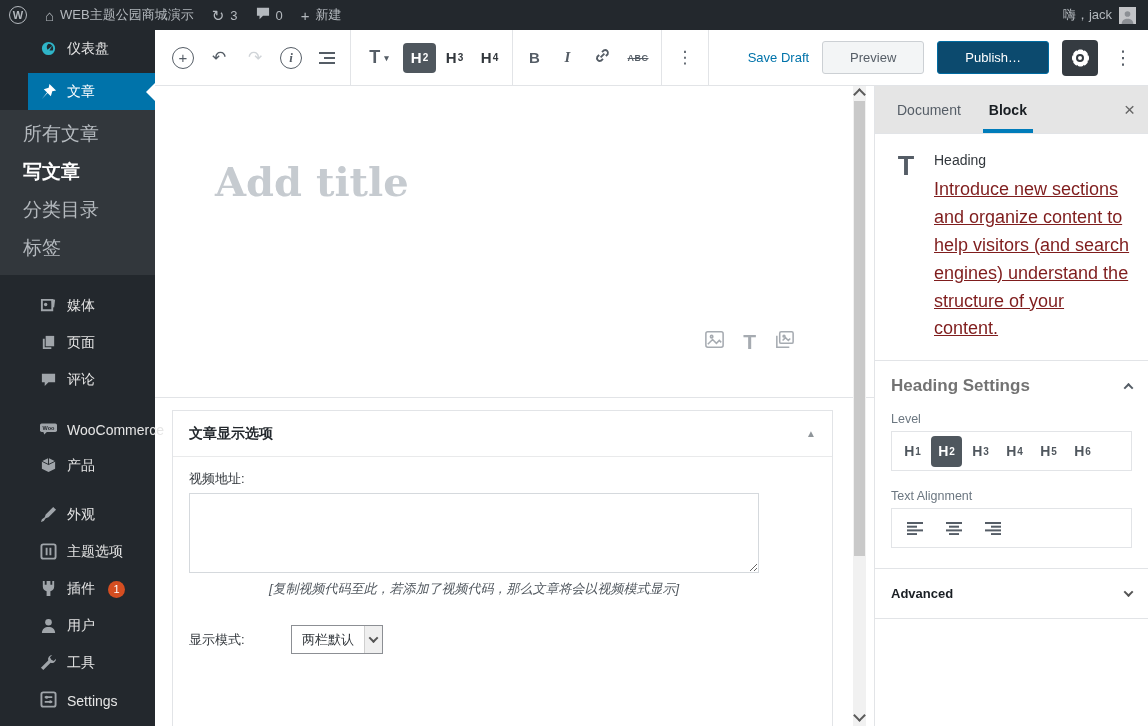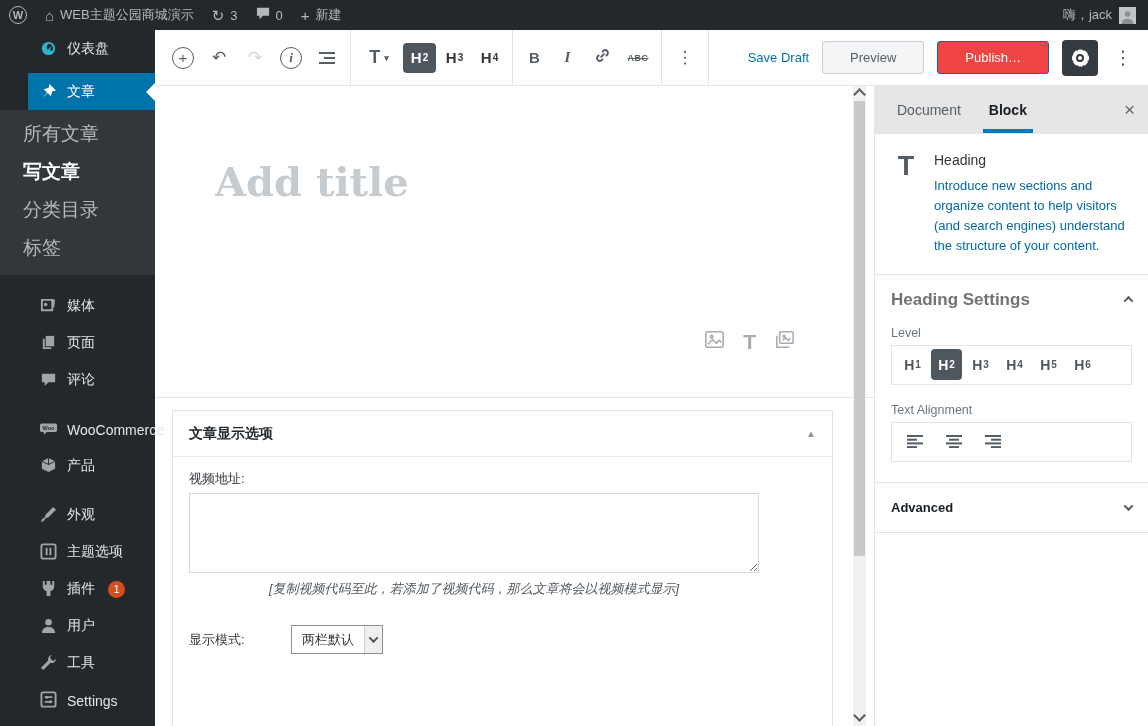--- a/index.html
+++ b/index.html
@@ -55,21 +55,21 @@
   .hbtn sub { font-size:10px; margin-left:1px; }
   .hbtn.active { background:#4f575e; color:#fff; }
   .fmt { font-size:15px; font-weight:bold; width:33px; }
   .fmt.it { font-family:"Liberation Serif",serif; font-style:italic; }
   .strike { font-size:9px; letter-spacing:.5px; text-decoration:line-through; font-weight:bold; }
   .linkico svg { width:19px; height:19px; stroke:#555d66; fill:none; stroke-width:2; }
   .actions { margin-left:auto; display:flex; align-items:center; gap:13px; padding-right:13px; }
   .savedraft { color:#0073aa; font-size:13px; cursor:pointer; }
   .btn { font-size:13px; padding:8px 27px; border-radius:3px; cursor:pointer; font-family:inherit; }
   .btn.preview { background:#f3f5f6; border:1px solid #ccd0d4; color:#555d66; }
-  .btn.publish { background:#ef4444; border:1px solid #006ba1; color:#fff; }
+  .btn.publish { background:#0c4a6e; border:1px solid #006ba1; color:#fff; }
   .gearbtn { width:36px; height:36px; background:#353b41; border-radius:4px; display:flex;
     align-items:center; justify-content:center; cursor:pointer; }
   .gear { position:relative; width:17px; height:17px; }
   .gear b { position:absolute; left:0; right:0; top:5.5px; height:6px; background:#fff; border-radius:2px; }
   .gear b:nth-child(2){ transform:rotate(45deg);} .gear b:nth-child(3){ transform:rotate(90deg);} .gear b:nth-child(4){ transform:rotate(135deg);}
   .gear u { position:absolute; left:4.5px; top:4.5px; width:8px; height:8px; border-radius:50%;
     background:#fff; border:2.4px solid #353b41; }
   .moreh { color:#555d66; font-size:19px; width:24px; text-align:center; cursor:pointer; }
 
   
@@ -114,21 +114,21 @@
     border-left:1px solid #e2e4e7; font-size:13px; color:#555d66; z-index:44; }
   .rtabs { height:48px; background:#e5e5e5; border-bottom:1px solid #e2e4e7; display:flex; align-items:center; }
   .rtab { height:100%; display:flex; align-items:center; padding:0 6px; margin-left:16px;
     position:relative; color:#555d66; font-size:14px; cursor:pointer; }
   .rtab.active { color:#191e23; font-weight:bold; }
   .rtab.active:after { content:""; position:absolute; left:0; right:0; bottom:0; height:4px; background:#007cba; }
   .rclose { margin-left:auto; margin-right:13px; color:#666; font-size:19px; cursor:pointer; line-height:1; }
   .card { padding:17px 16px; display:flex; gap:13px; border-bottom:1px solid #e2e4e7; }
   .ticon { font-size:27px; font-weight:bold; color:#555d66; width:30px; text-align:center; flex:none; }
   .card-title { color:#32373c; font-size:14px; margin:1px 0 8px; }
-  .card-desc { line-height:1.55; color:#0369a1; font-size:13px; }
+  .card-desc { line-height:1.55; color:#7f1d1d; font-size:18px;text-decoration:underline; }
   .section { border-bottom:1px solid #e2e4e7; padding-bottom:20px; }
   .phead { display:flex; align-items:center; justify-content:space-between; padding:15px 16px;
     color:#737373; font-weight:bold; font-size:17px; cursor:pointer; }
   .phead .chev { border-color:#555d66; }
   .plabel { margin:1px 16px 5px; color:#6c7781; font-size:12.5px; }
   .ctrlbox { margin:0 16px; border:1px solid #e2e4e7; height:40px; display:flex; align-items:center;
     padding:0 5px; gap:3px; }
   .lvl { width:31px; height:31px; display:flex; align-items:center; justify-content:center;
     color:#50575e; font-weight:bold; font-size:14px; border-radius:4px; cursor:pointer; }
   .lvl sub { font-size:10px; margin-left:1px; }

